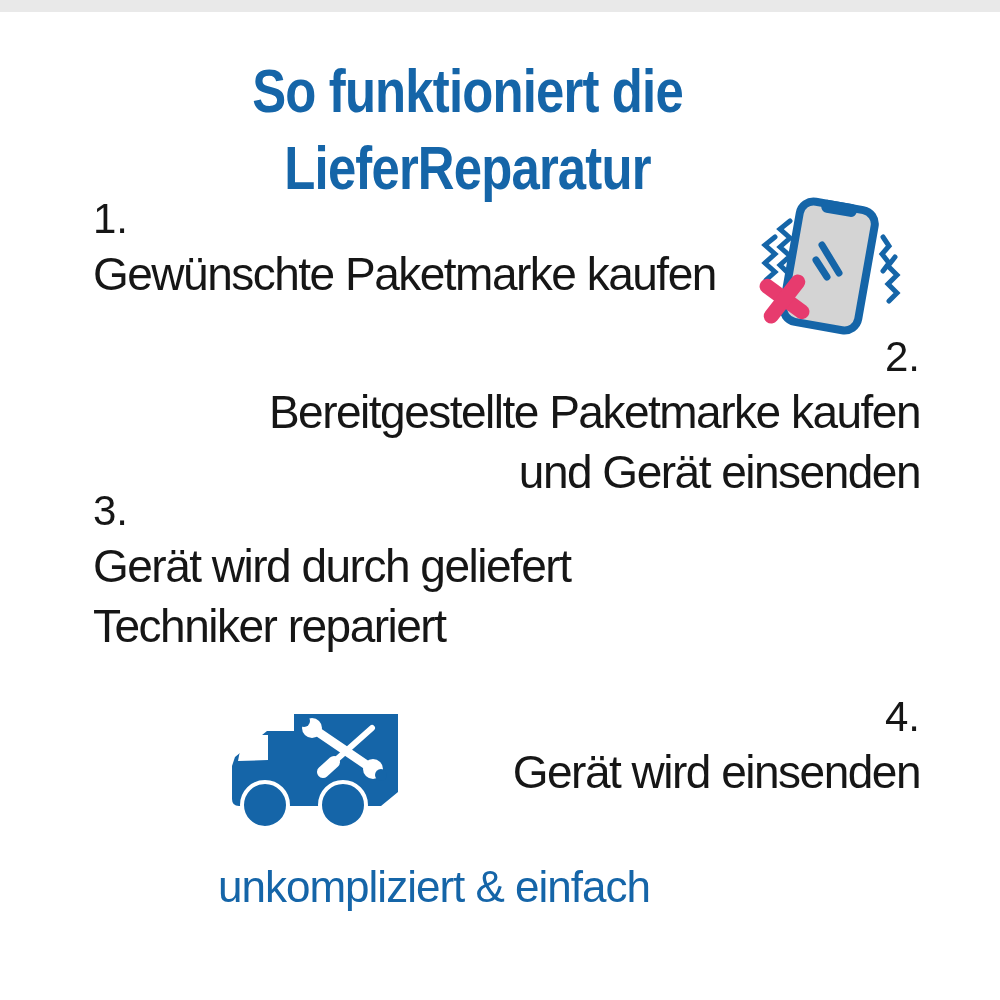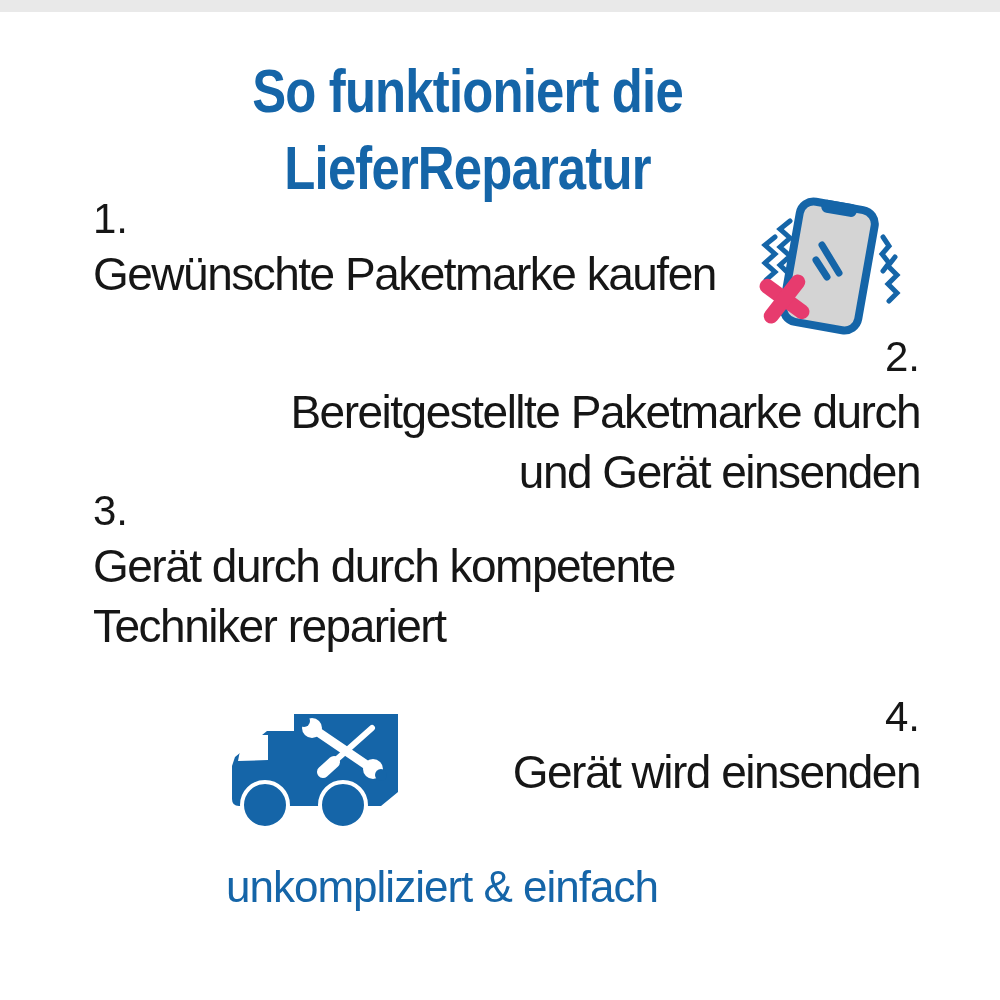--- a/index.html
+++ b/index.html
@@ -33,21 +33,21 @@
   .step{position:absolute;white-space:nowrap;}
   .step.left{text-align:left;}
   .step.right{text-align:right;}
   .step-number{font-size:42px;line-height:50px;color:var(--text-black);}
   .step-line{font-size:46px;line-height:60px;letter-spacing:-1.5px;color:var(--text-black);}
   .step1{left:93px;top:182px;}
   .step2{right:80px;top:320px;}
   .step3{left:93px;top:474px;}
   .step4{right:80px;top:680px;}
   .footer-tagline{
-    position:absolute;left:8px;top:845px;width:868px;
+    position:absolute;left:0;top:845px;width:868px;
     text-align:center;
     font-size:44px;line-height:60px;letter-spacing:-1px;
     color:var(--brand-blue);
     white-space:nowrap;
   }
   .phone-icon{position:absolute;left:745px;top:165px;width:175px;height:175px;}
   .truck-icon{position:absolute;left:222px;top:692px;width:176px;height:126px;}
   
   .fill-blue{fill:var(--brand-blue);}
   .stroke-blue{stroke:var(--brand-blue);fill:none;}
@@ -89,27 +89,27 @@
     </g>
   </svg>
 
   <div class="step step1 left">
     <div class="step-number">1.</div>
     <div class="step-line">Gewünschte Paketmarke kaufen</div>
   </div>
 
   <div class="step step2 right">
     <div class="step-number">2.</div>
-    <div class="step-line">Bereitgestellte Paketmarke durch</div>
+    <div class="step-line">Bereitgestellte Paketmarke kaufen</div>
     <div class="step-line">und Gerät einsenden</div>
   </div>
 
   <div class="step step3 left">
     <div class="step-number">3.</div>
-    <div class="step-line">Gerät durch durch kompetente</div>
+    <div class="step-line">Gerät wird durch geliefert</div>
     <div class="step-line">Techniker repariert</div>
   </div>
 
   <svg class="truck-icon" viewBox="0 0 176 126" xmlns="http://www.w3.org/2000/svg" aria-hidden="true">
     <path class="fill-blue" d="M72,27 L45,27 L13,53 L10,62 L10,95 Q10,102 17,102 L159,102 L176,88 L176,75 L72,75 Z"></path>
     <rect class="fill-blue" x="72" y="10" width="104" height="65"></rect>
     <polygon class="fill-white" points="21,31 46,31 46,56 16,57"></polygon>
     <circle class="fill-blue" cx="43" cy="101" r="23" stroke="#ffffff" stroke-width="4"></circle>
     <circle class="fill-blue" cx="121" cy="101" r="23" stroke="#ffffff" stroke-width="4"></circle>
     <g>

